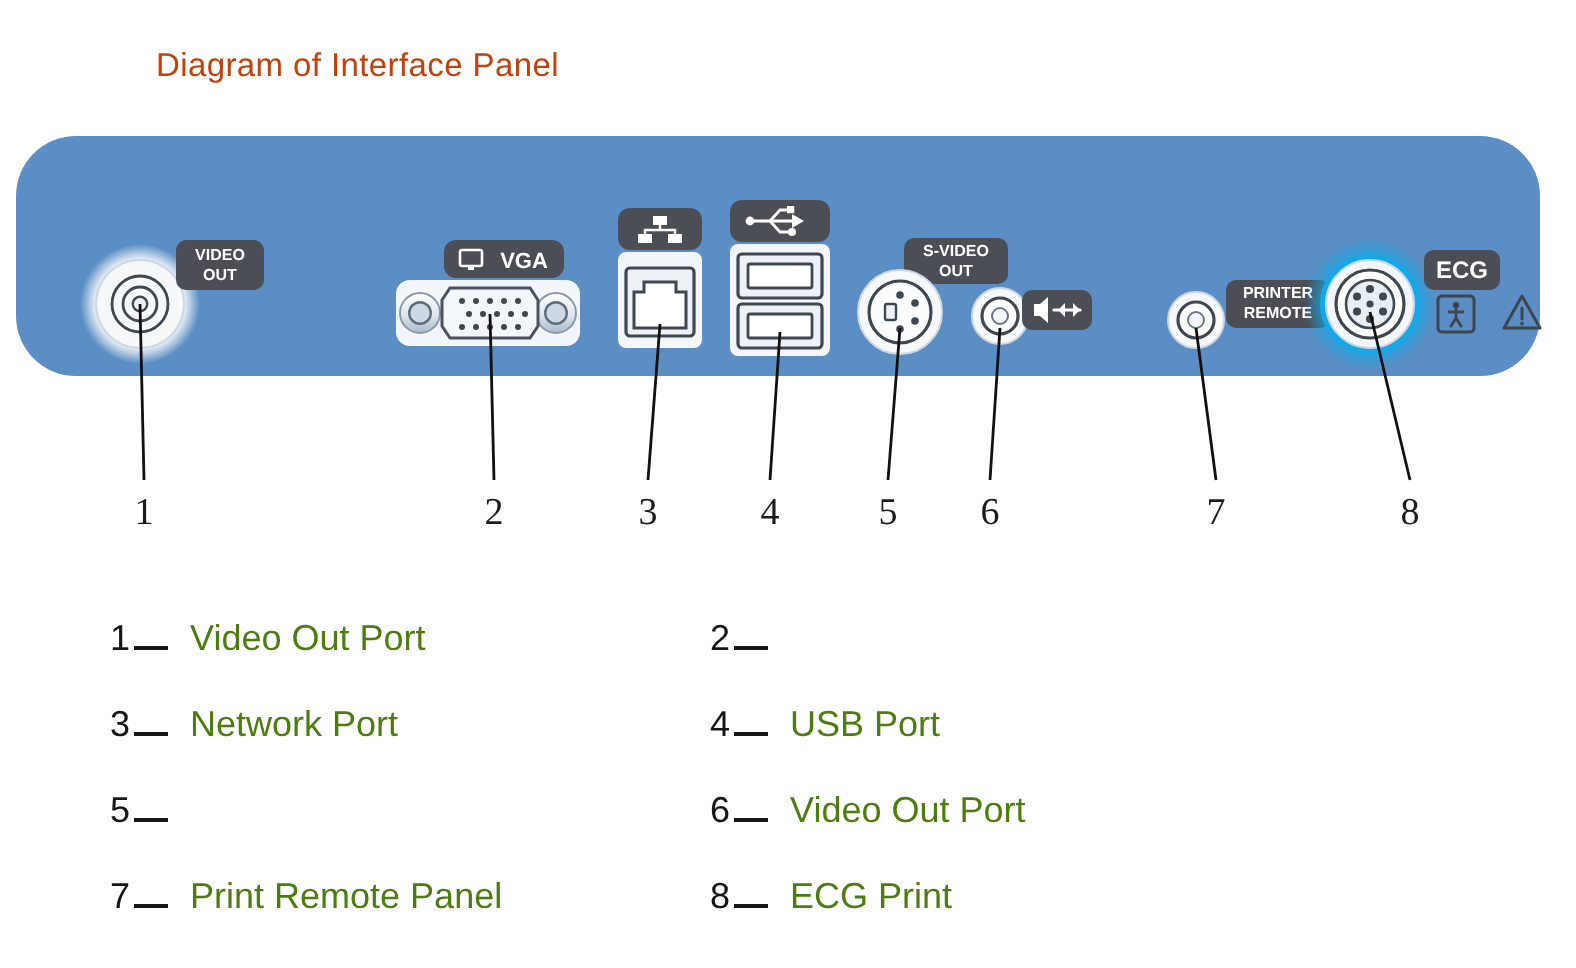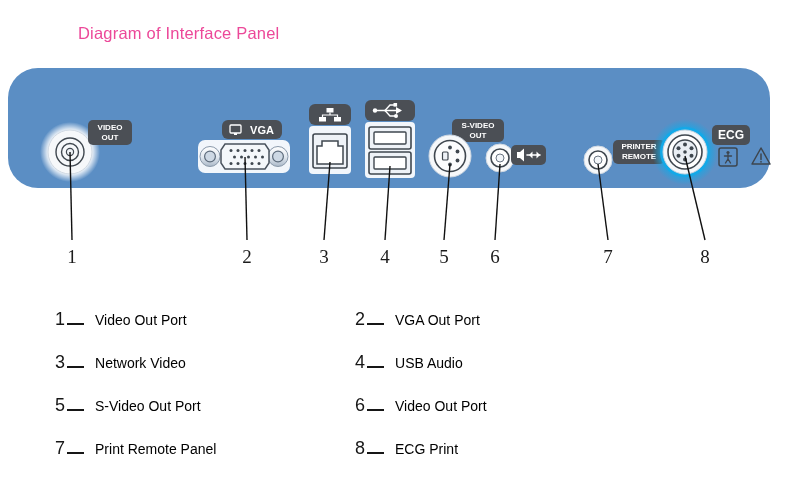--- a/index.html
+++ b/index.html
@@ -6,21 +6,21 @@
   body{
     width:788px;height:484px;
     background:#ffffff;
     font-family:"Liberation Sans", sans-serif;
     position:relative;overflow:hidden;
   }
   #root{position:absolute;inset:0;}
 
   .title{
     position:absolute;left:78px;top:24px;
-    font-size:16.5px;color:#ec4899;
+    font-size:16.5px;color:#c2410c;
     font-family:"Liberation Sans", sans-serif;
     letter-spacing:.2px;white-space:nowrap;
   }
 
   
   .panel{
     position:absolute;left:8px;top:68px;width:762px;height:120px;
     background:#5b8ec4;border-radius:30px;
   }
 
@@ -44,21 +44,21 @@
   .lcell.c2{width:340px;padding-left:15px;box-sizing:border-box;}
   .lnum{
     font-size:18px;color:#161616;
     font-family:"Liberation Sans", sans-serif;
   }
   .ldash{
     display:inline-block;width:17px;height:1.6px;background:#161616;
     margin:0 11px 5px 2px;
   }
   .ltext{
-    font-size:14px;color:#000000;
+    font-size:18px;color:#4d7c0f;
     font-family:"Liberation Sans", sans-serif;
     white-space:nowrap;
   }
 </style>
 </head>
 <body>
 
 <div id="root">
 
   <div class="title">Diagram of Interface Panel</div>
@@ -267,42 +267,40 @@
 
     <div class="lrow">
       <div class="lcell c1">
         <span class="lnum">1</span>
         <span class="ldash"></span>
         <span class="ltext">Video Out Port</span>
       </div>
       <div class="lcell c2">
         <span class="lnum">2</span>
         <span class="ldash"></span>
-        <span class="ltext">VGA Out Port</span>
       </div>
     </div>
 
     <div class="lrow">
       <div class="lcell c1">
         <span class="lnum">3</span>
         <span class="ldash"></span>
-        <span class="ltext">Network Video</span>
+        <span class="ltext">Network Port</span>
       </div>
       <div class="lcell c2">
         <span class="lnum">4</span>
         <span class="ldash"></span>
-        <span class="ltext">USB Audio</span>
+        <span class="ltext">USB Port</span>
       </div>
     </div>
 
     <div class="lrow">
       <div class="lcell c1">
         <span class="lnum">5</span>
         <span class="ldash"></span>
-        <span class="ltext">S-Video Out Port</span>
       </div>
       <div class="lcell c2">
         <span class="lnum">6</span>
         <span class="ldash"></span>
         <span class="ltext">Video Out Port</span>
       </div>
     </div>
 
     <div class="lrow">
       <div class="lcell c1">

